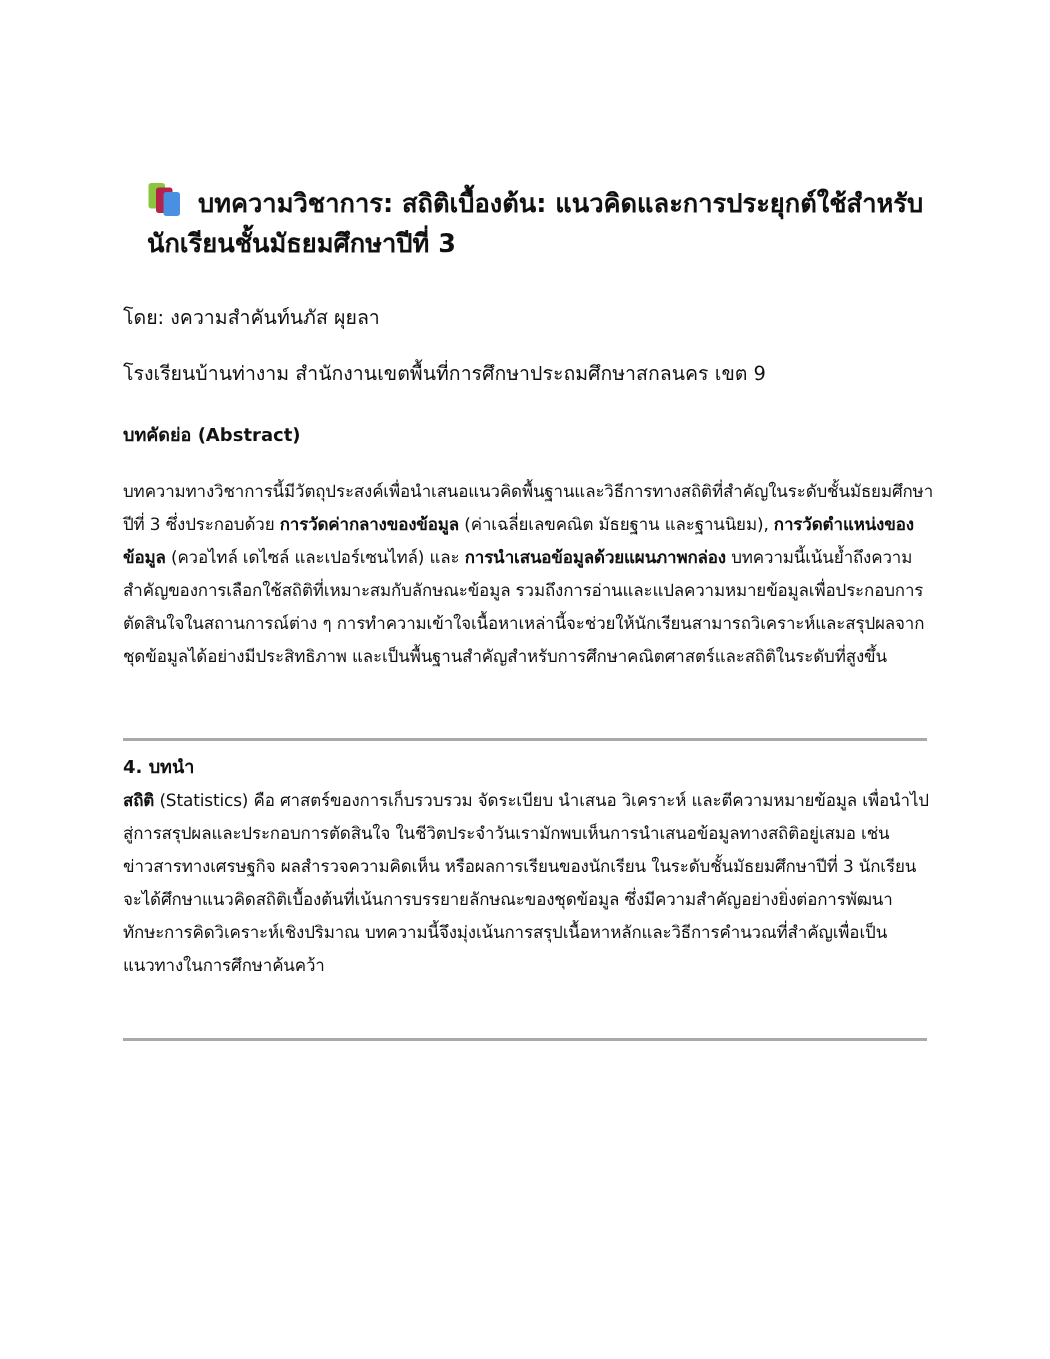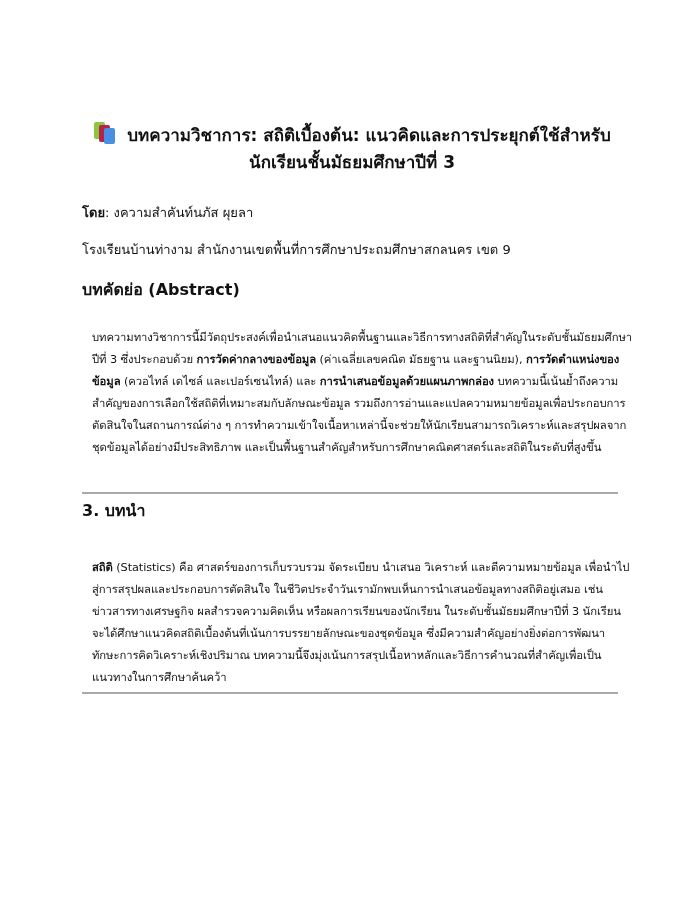--- a/index.html
+++ b/index.html
@@ -17,76 +17,75 @@
     }
     .page {
       position: absolute;
       left: 82px;
       top: 0;
       width: 536px;
     }
     .title {
       position: absolute;
       top: 122px;
-      left: 2px;
+      left: 16px;
       width: 536px;
       font-size: 17px;
       font-weight: bold;
       line-height: 27px;
       margin: 0;
-      text-align: center;
     }
     .title .book-icon {
       display: inline-block;
       width: 26px;
       height: 22px;
       position: relative;
       vertical-align: -3px;
       margin-right: 8px;
     }
     .book-icon .b1 { position:absolute; left:1px; top:0; width:11px; height:17px; background:#8cc63f; border-radius:2px; }
     .book-icon .b2 { position:absolute; left:6px; top:3px; width:11px; height:17px; background:#b5224a; border-radius:2px; }
     .book-icon .b3 { position:absolute; left:11px; top:6px; width:11px; height:16px; background:#4a90e2; border-radius:2px; }
     .byline {
       position: absolute;
       top: 203px;
       left: 0;
       font-size: 13px;
       line-height: 20px;
     }
-    .byline b { font-weight: bold; }
+    .byline b { font-weight: normal; }
     .school {
       position: absolute;
       top: 240px;
       left: 0;
       font-size: 13px;
       line-height: 20px;
     }
     .h2 {
       position: absolute;
       left: 0;
-      font-size: 16px;
+      font-size: 12px;
       font-weight: bold;
       line-height: 22px;
       margin: 0;
     }
     .abstract-h { top: 279px; }
     .intro-h { top: 500px; }
     .para {
       position: absolute;
       left: 0;
       width: 540px;
       font-size: 11.3px;
       line-height: 22px;
-      margin: 10px;
+      margin: 0;
       letter-spacing: -0.1px;
     }
     .para b { font-weight: bold; }
     .abstract-p { top: 317px; }
-    .intro-p { top: 547px; }
+    .intro-p { top: 523px; }
     .rule {
       position: absolute;
       left: 0;
       width: 536px;
       height: 0;
       border-top: 2px solid #a9a9a9;
     }
     .rule1 { top: 492px; }
     .rule2 { top: 692px; }
   </style>
@@ -106,19 +105,19 @@
   </div>
 
   <div class="school">โรงเรียนบ้านท่างาม สำนักงานเขตพื้นที่การศึกษาประถมศึกษาสกลนคร เขต 9</div>
 
   <h2 class="h2 abstract-h">บทคัดย่อ (Abstract)</h2>
 
   <p class="para abstract-p"><span>บทความทางวิชาการนี้มีวัตถุประสงค์เพื่อนำเสนอแนวคิดพื้นฐานและวิธีการทางสถิติที่สำคัญในระดับชั้นมัธยมศึกษาปีที่ 3 ซึ่งประกอบด้วย </span><b>การวัดค่ากลางของข้อมูล</b><span> (ค่าเฉลี่ยเลขคณิต มัธยฐาน และฐานนิยม), </span><b>การวัดตำแหน่งของข้อมูล</b><span> (ควอไทล์ เดไซล์ และเปอร์เซนไทล์) และ </span><b>การนำเสนอข้อมูลด้วยแผนภาพกล่อง</b><span> บทความนี้เน้นย้ำถึงความสำคัญของการเลือกใช้สถิติที่เหมาะสมกับลักษณะข้อมูล รวมถึงการอ่านและแปลความหมายข้อมูลเพื่อประกอบการตัดสินใจในสถานการณ์ต่าง ๆ การทำความเข้าใจเนื้อหาเหล่านี้จะช่วยให้นักเรียนสามารถวิเคราะห์และสรุปผลจากชุดข้อมูลได้อย่างมีประสิทธิภาพ และเป็นพื้นฐานสำคัญสำหรับการศึกษาคณิตศาสตร์และสถิติในระดับที่สูงขึ้น</span></p>
 
   <div class="rule rule1"></div>
 
-  <h2 class="h2 intro-h">3. บทนำ</h2>
+  <h2 class="h2 intro-h">4. บทนำ</h2>
 
   <p class="para intro-p"><b>สถิติ</b><span> (Statistics) คือ ศาสตร์ของการเก็บรวบรวม จัดระเบียบ นำเสนอ วิเคราะห์ และตีความหมายข้อมูล เพื่อนำไปสู่การสรุปผลและประกอบการตัดสินใจ ในชีวิตประจำวันเรามักพบเห็นการนำเสนอข้อมูลทางสถิติอยู่เสมอ เช่น ข่าวสารทางเศรษฐกิจ ผลสำรวจความคิดเห็น หรือผลการเรียนของนักเรียน ในระดับชั้นมัธยมศึกษาปีที่ 3 นักเรียนจะได้ศึกษาแนวคิดสถิติเบื้องต้นที่เน้นการบรรยายลักษณะของชุดข้อมูล ซึ่งมีความสำคัญอย่างยิ่งต่อการพัฒนาทักษะการคิดวิเคราะห์เชิงปริมาณ บทความนี้จึงมุ่งเน้นการสรุปเนื้อหาหลักและวิธีการคำนวณที่สำคัญเพื่อเป็นแนวทางในการศึกษาค้นคว้า</span></p>
 
   <div class="rule rule2"></div>
 
 </div>
 
 </body></html>

